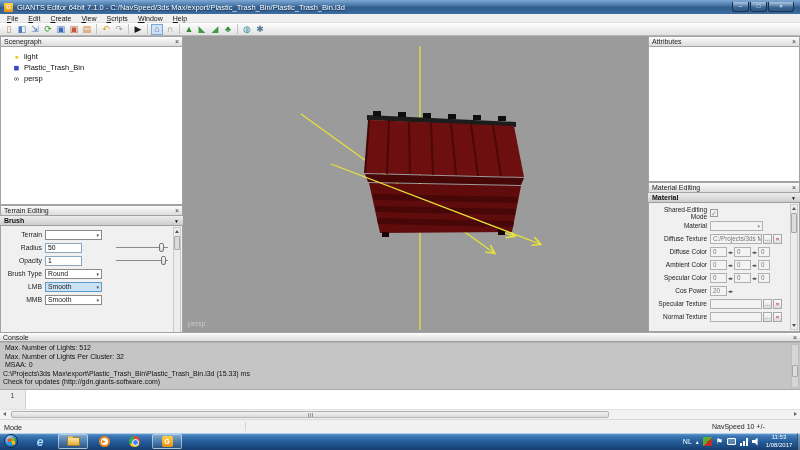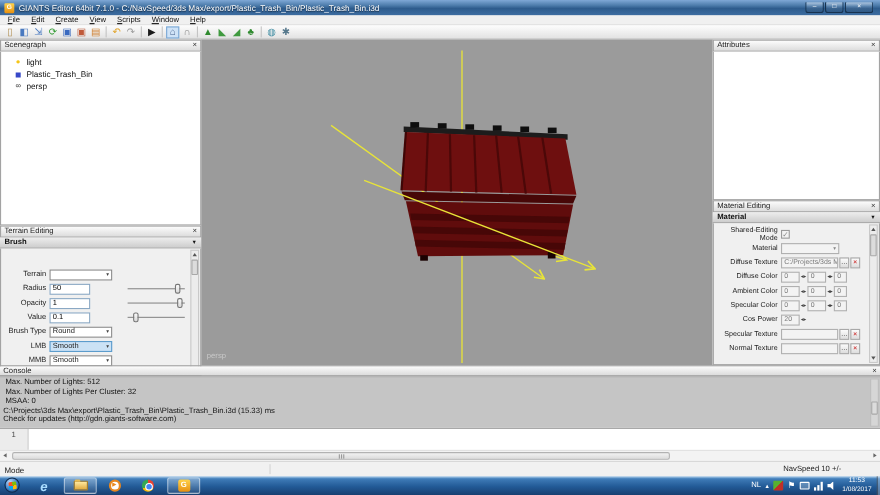--- a/index.html
+++ b/index.html
@@ -47,21 +47,21 @@
 
   
   #scenegraph { left:0; top:36px; width:183px; height:169px; }
   #scenegraph .pbody { height:158px; padding:4px 2px; }
   .tree-row { display:flex; align-items:center; gap:3px; height:11px; padding-left:9px; font-size:7.5px; color:#111; }
   .tree-ico { width:9px; text-align:center; font-size:7px; }
 
   
   #terrain { left:0; top:205px; width:183px; height:127px; }
   #terrain .pbody { height:116px; background:#f0f0f0; position:relative; }
-  .trows { padding:2px 14px 0 2px;margin-top:15px; }
+  .trows { padding:2px 14px 0 2px; }
   .trow { display:flex; align-items:center; height:13px; }
   .tlabel { width:42px; text-align:right; padding-right:3px; font-size:6.8px; color:#222; }
   .tinput { width:37px; height:10px; border:1px solid #8aa8c4; background:#fff; font-size:6.8px; padding:0 2px; }
   .dd { width:57px; height:10px; border:1px solid #8a8a8a; background:#fff; display:flex;
     justify-content:space-between; align-items:center; padding:0 2px; font-size:6.8px; color:#222; }
   .dd .darr { font-size:5px; color:#444; }
   .dd.sel { background:var(--selection); border-color:#5c9ccc; }
   .slider { position:relative; width:52px; height:9px; margin-left:auto; }
   .slider::before { content:''; position:absolute; left:0; right:0; top:4px; height:1px; background:#8a8a8a; }
   .thumb { position:absolute; top:0; width:5px; height:9px; margin-left:-2px;
@@ -259,27 +259,20 @@
         <input class="tinput" value="50" style="">
         <div class="slider">
             <div class="thumb" style="left: 86%;"></div>
           </div>
       </div>
       <div class="trow">
         <span class="tlabel">Opacity</span>
         <input class="tinput" value="1" style="">
         <div class="slider">
             <div class="thumb" style="left: 90%;"></div>
-          </div>
-      </div>
-      <div class="trow">
-        <span class="tlabel">Value</span>
-        <input class="tinput" value="0.1" style="">
-        <div class="slider">
-            <div class="thumb" style="left: 13%;"></div>
           </div>
       </div>
       <div class="trow">
         <span class="tlabel">Brush Type</span>
         <div class="dd">
           <span>Round</span>
           <span class="darr">▾</span>
         </div>
       </div>
       <div class="trow">

